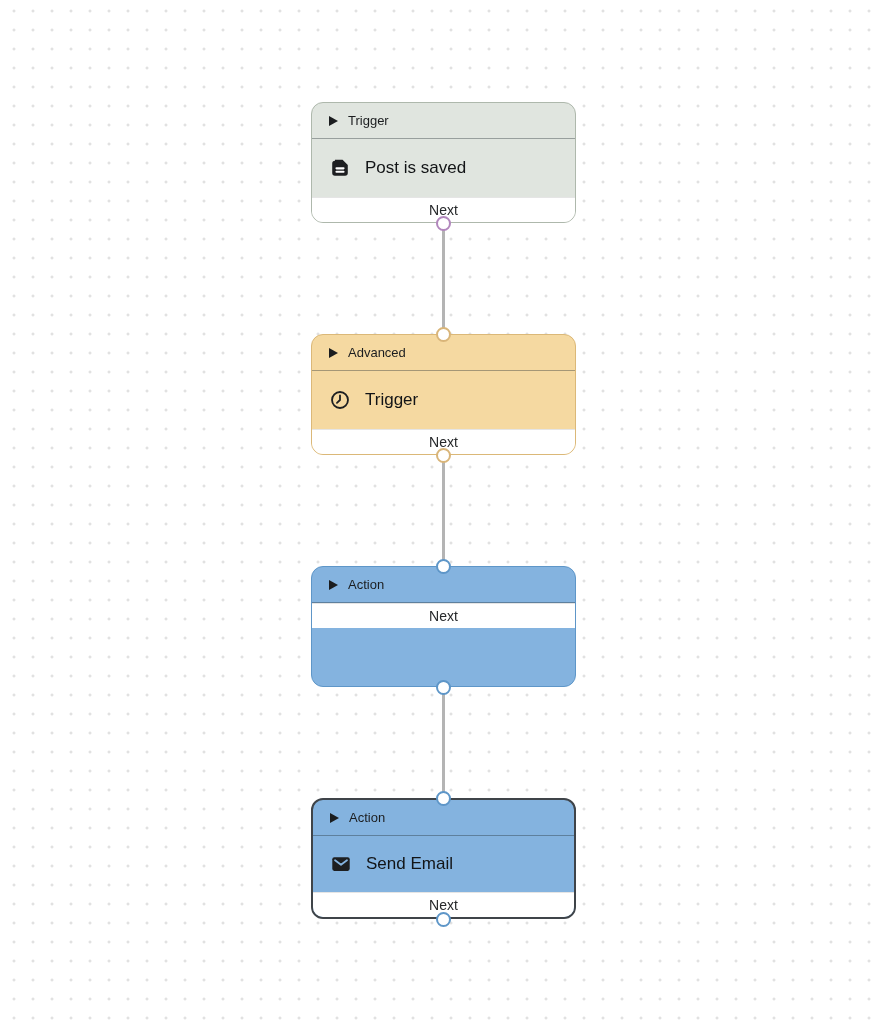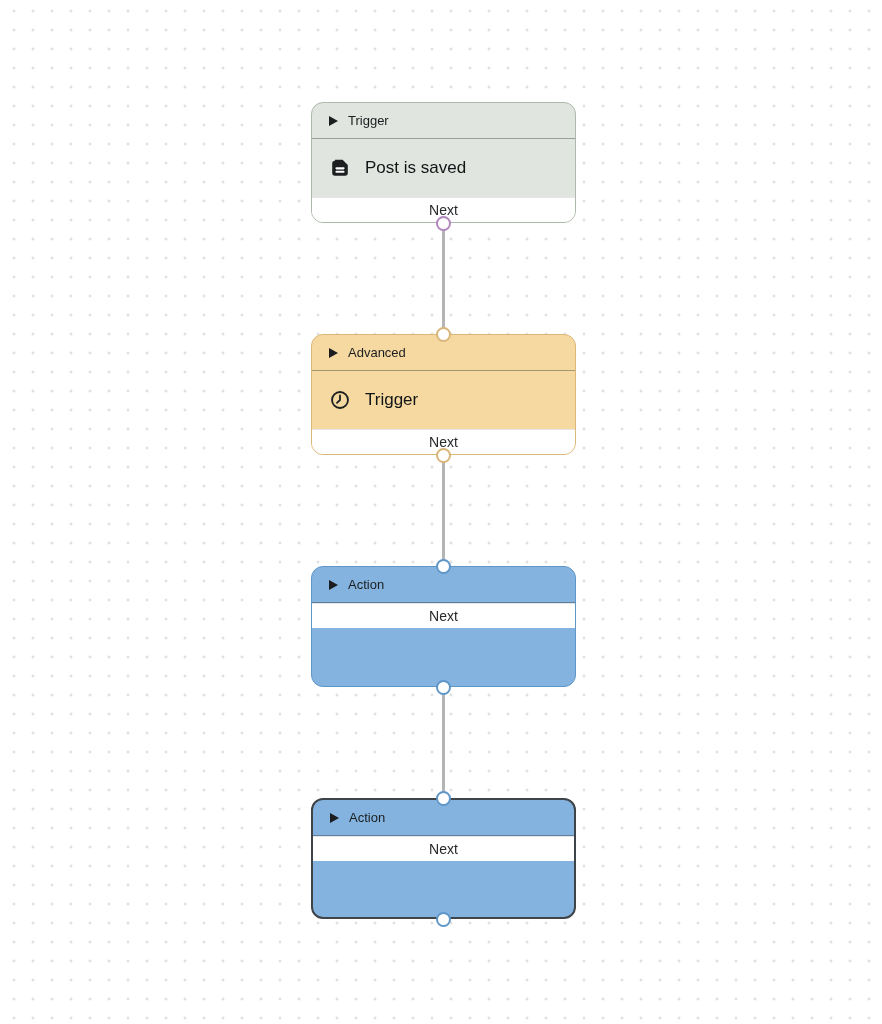--- a/index.html
+++ b/index.html
@@ -154,20 +154,29 @@
 
   <div class="node node--action2">
     <div class="node-header">
       <span class="tri">
         <svg width="9" height="10" viewBox="0 0 9 10">
             <polygon points="0,0 9,5 0,10" fill="#1b1d1f"></polygon>
           </svg>
       </span>
       <span>Action</span>
     </div>
+    <div class="node-body">
+      <span class="body-icon">
+        <svg width="22" height="22" viewBox="0 0 24 24">
+          <rect x="2.5" y="4.5" width="19" height="15" rx="2.2" fill="#1d1f21"></rect>
+          <path d="M5.5 8l6.5 4.8L18.5 8" stroke="#84b3df" stroke-width="2" fill="none" stroke-linecap="round" stroke-linejoin="round"></path>
+        </svg>
+      </span>
+      <span>Send Email</span>
+    </div>
     <div class="node-footer">Next</div>
   </div>
 
   <div class="port ring-purple" style="top:215.5px;"></div>
   <div class="port ring-tan" style="top:326.5px;"></div>
   <div class="port ring-tan" style="top:447.5px;"></div>
   <div class="port ring-blue" style="top:558.5px;"></div>
   <div class="port ring-blue" style="top:679.5px;"></div>
   <div class="port ring-blue" style="top:790.5px;"></div>
   <div class="port ring-blue" style="top:911.5px;"></div>

